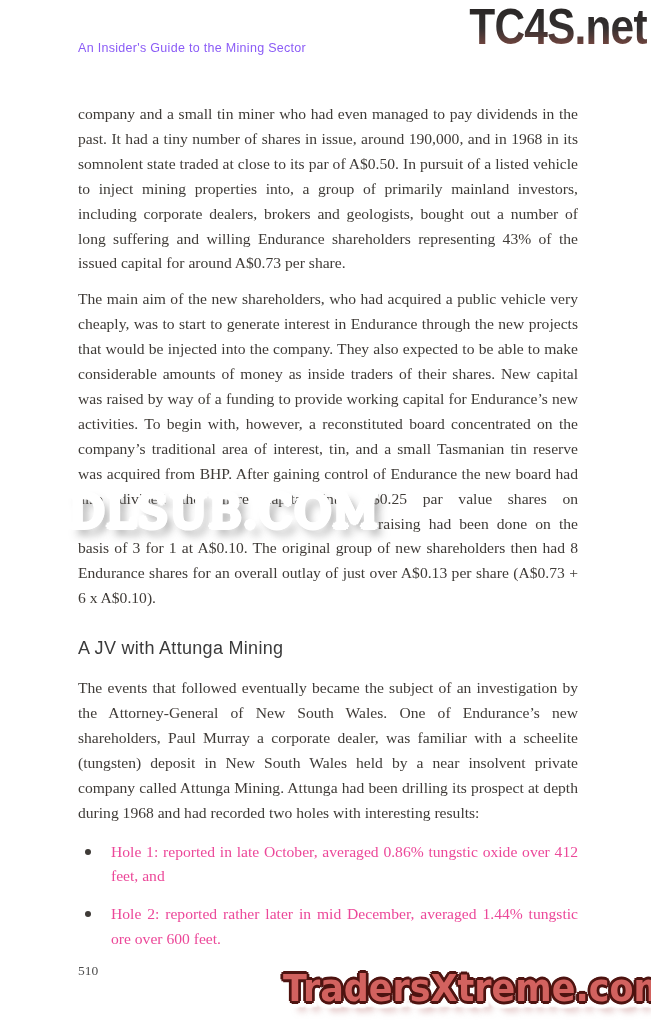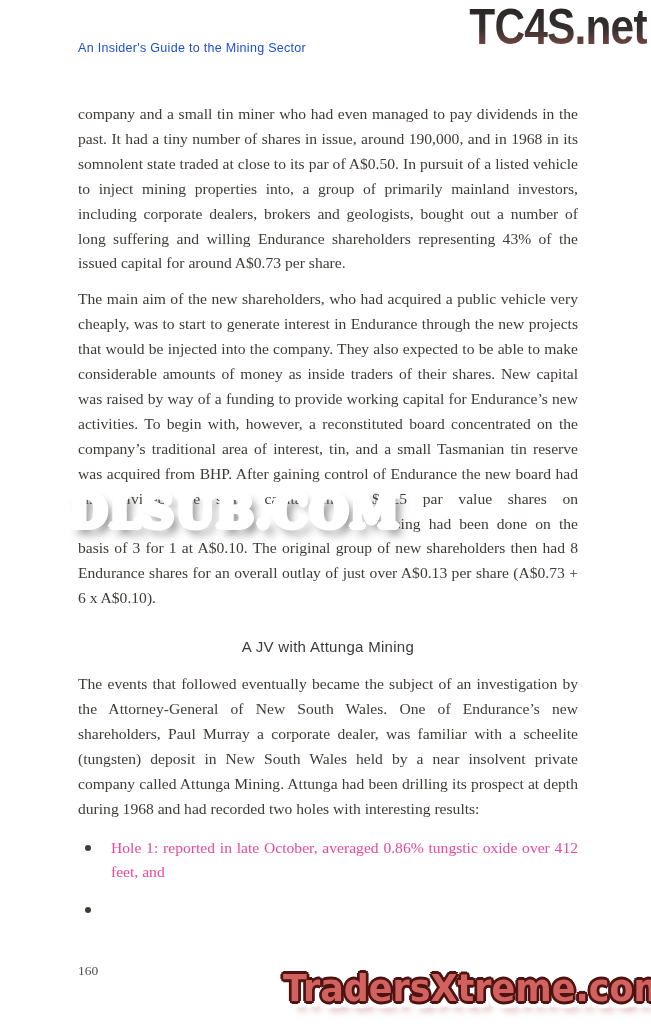--- a/index.html
+++ b/index.html
@@ -6,21 +6,21 @@
   .page{
     position:relative;
     width:651px;height:1024px;
     background:#ffffff;
     overflow:hidden;
     font-family:"Liberation Serif", serif;
   }
   .running-header{
     position:absolute;left:78px;top:41px;
     font-family:"Liberation Sans", sans-serif;
-    font-size:12.5px;color:#1d4ed8;letter-spacing:0.3px;
+    font-size:12.5px;color:#8b5cf6;letter-spacing:0.3px;
   }
   
   .logo-tc4s{
     position:absolute;right:4px;top:-2px;
     font-family:"Liberation Sans", sans-serif;
     font-weight:bold;font-size:50px;letter-spacing:-1px;
     transform:scaleX(0.85);transform-origin:right top;
     color:#322d2c;
     white-space:nowrap;
   }
@@ -35,21 +35,21 @@
     position:absolute;left:78px;top:102px;width:500px;
   }
   p.body{
     margin:0 0 11px 0;
     font-size:15.6px;line-height:24.9px;
     text-align:justify;color:#3f3b37;
   }
   .section-heading{
     margin:27px 0 17px 0;
     font-family:"Liberation Sans", sans-serif;
-    font-weight:400;font-size:15px;color:#3b3b3b;letter-spacing:0.3px;text-align:center;
+    font-weight:400;font-size:18px;color:#3b3b3b;letter-spacing:0.3px;
   }
   ul.holes{
     list-style:none;margin:14px 0 0 0;padding:0;
   }
   ul.holes li{
     position:relative;
     padding-left:33px;margin:0 0 13px 0;
     font-size:15.6px;line-height:24.9px;
     text-align:justify;color:#ec4899;
   }
@@ -60,21 +60,21 @@
   }
   
   .wm-gap{
     display:inline-block;position:relative;
     width:292px;height:12px;vertical-align:baseline;
   }
   .wm-dlsub{
     position:absolute;left:-9px;top:-28px;
     white-space:nowrap;line-height:46px;
     font-family:"DejaVu Serif", serif;
-    font-weight:bold;font-size:44px;letter-spacing:2px;
+    font-weight:normal;font-size:44px;letter-spacing:2px;
     color:#c5121b;
     text-shadow:
       -2px -2px 0 #ffffff, 2px -2px 0 #ffffff,
       -2px 2px 0 #ffffff, 2px 2px 0 #ffffff,
       -3px 0 0 #ffffff, 3px 0 0 #ffffff,
       0 -3px 0 #ffffff, 0 3px 0 #ffffff,
       6px 7px 8px rgba(110,110,110,0.85);
   }
   @supports ((-webkit-background-clip:text) or (background-clip:text)){
     .wm-dlsub{
@@ -130,22 +130,23 @@
 
     <p class="body">The events that followed eventually became the subject of an investigation by the Attorney-General of New South Wales. One of Endurance’s new shareholders, Paul Murray a corporate dealer, was familiar with a scheelite (tungsten) deposit in New South Wales held by a near insolvent private company called Attunga Mining. Attunga had been drilling its prospect at depth during 1968 and had recorded two holes with interesting results:</p>
 
     <ul class="holes">
       <li>
         <span class="bullet-dot"></span>
         <span>Hole 1: reported in late October, averaged 0.86% tungstic oxide over 412 feet, and</span>
       </li>
       <li>
         <span class="bullet-dot"></span>
+        <span>Hole 2: reported rather later in mid December, averaged 1.44% tungstic ore over 600 feet.</span>
       </li>
     </ul>
 
   </div>
 
-  <div class="page-number">160</div>
+  <div class="page-number">510</div>
 
   <div class="logo-traders">TradersXtreme.com</div>
 
 </div>
 
 </body></html>

